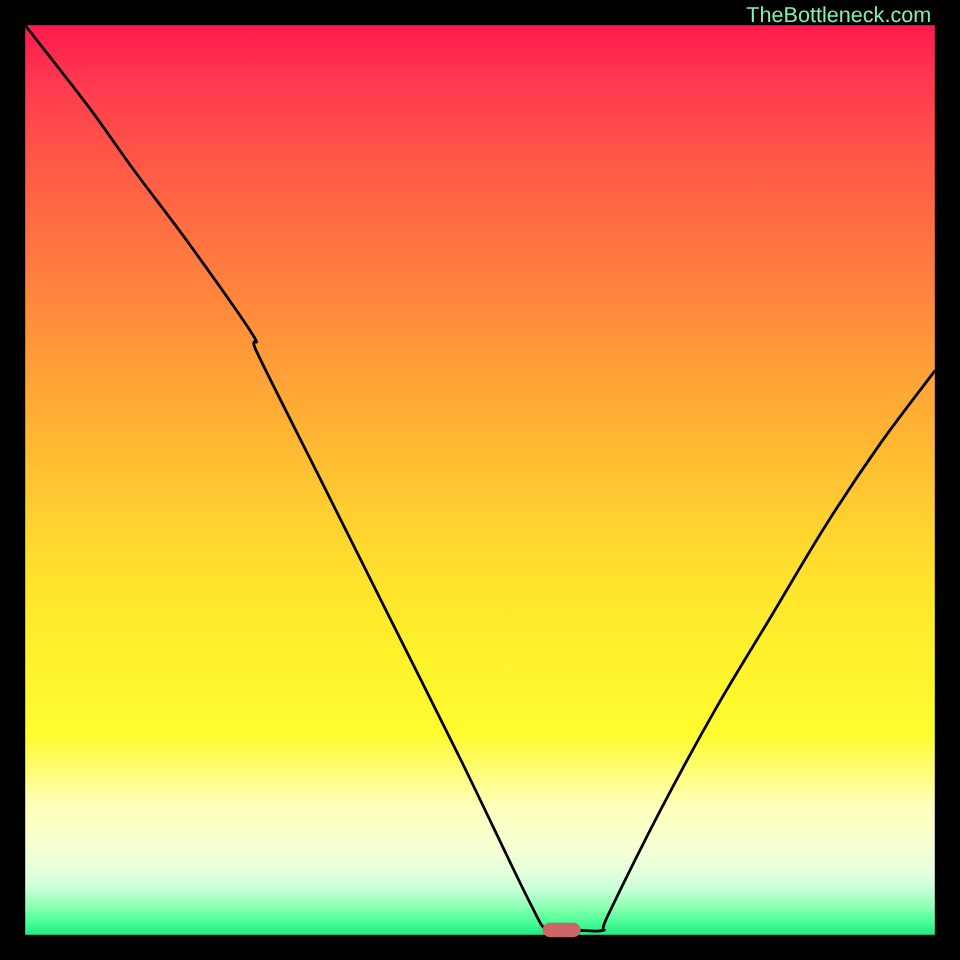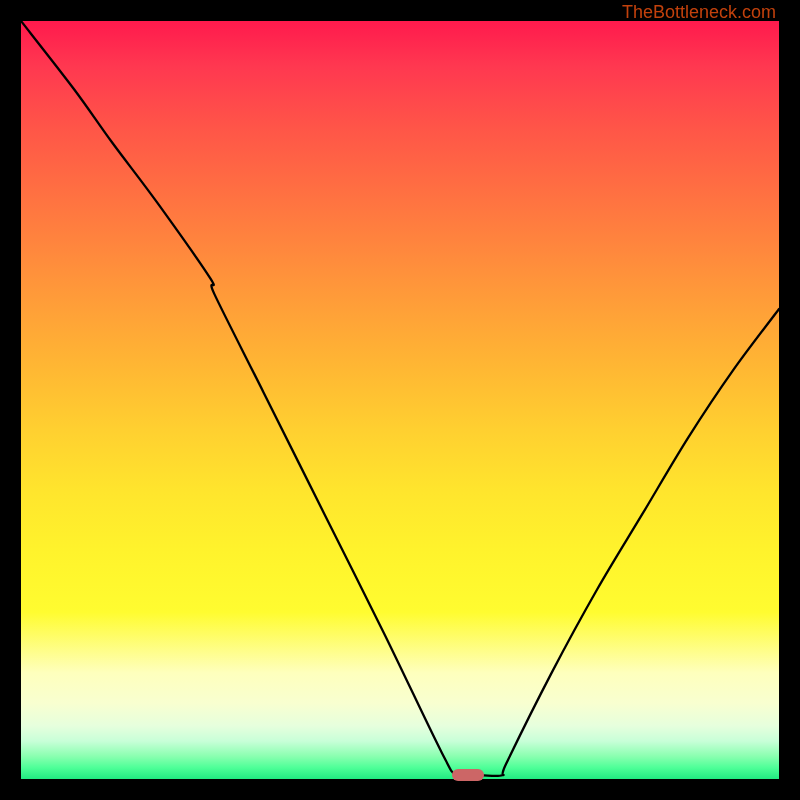--- a/index.html
+++ b/index.html
@@ -36,21 +36,21 @@
       #4eff98 98.5%,
       #21ea81 100%
     );
   }
   .watermark {
     position: absolute;
     top: 2px;
     right: 24px;
     font-family: Arial, sans-serif;
     font-size: 18px;
-    color: #c2410c;
+    color: #86efac;
     font-weight: 500;
   }
   .curve-svg {
     position: absolute;
     left: 21px;
     top: 21px;
     width: 758px;
     height: 758px;
   }
   .marker {

